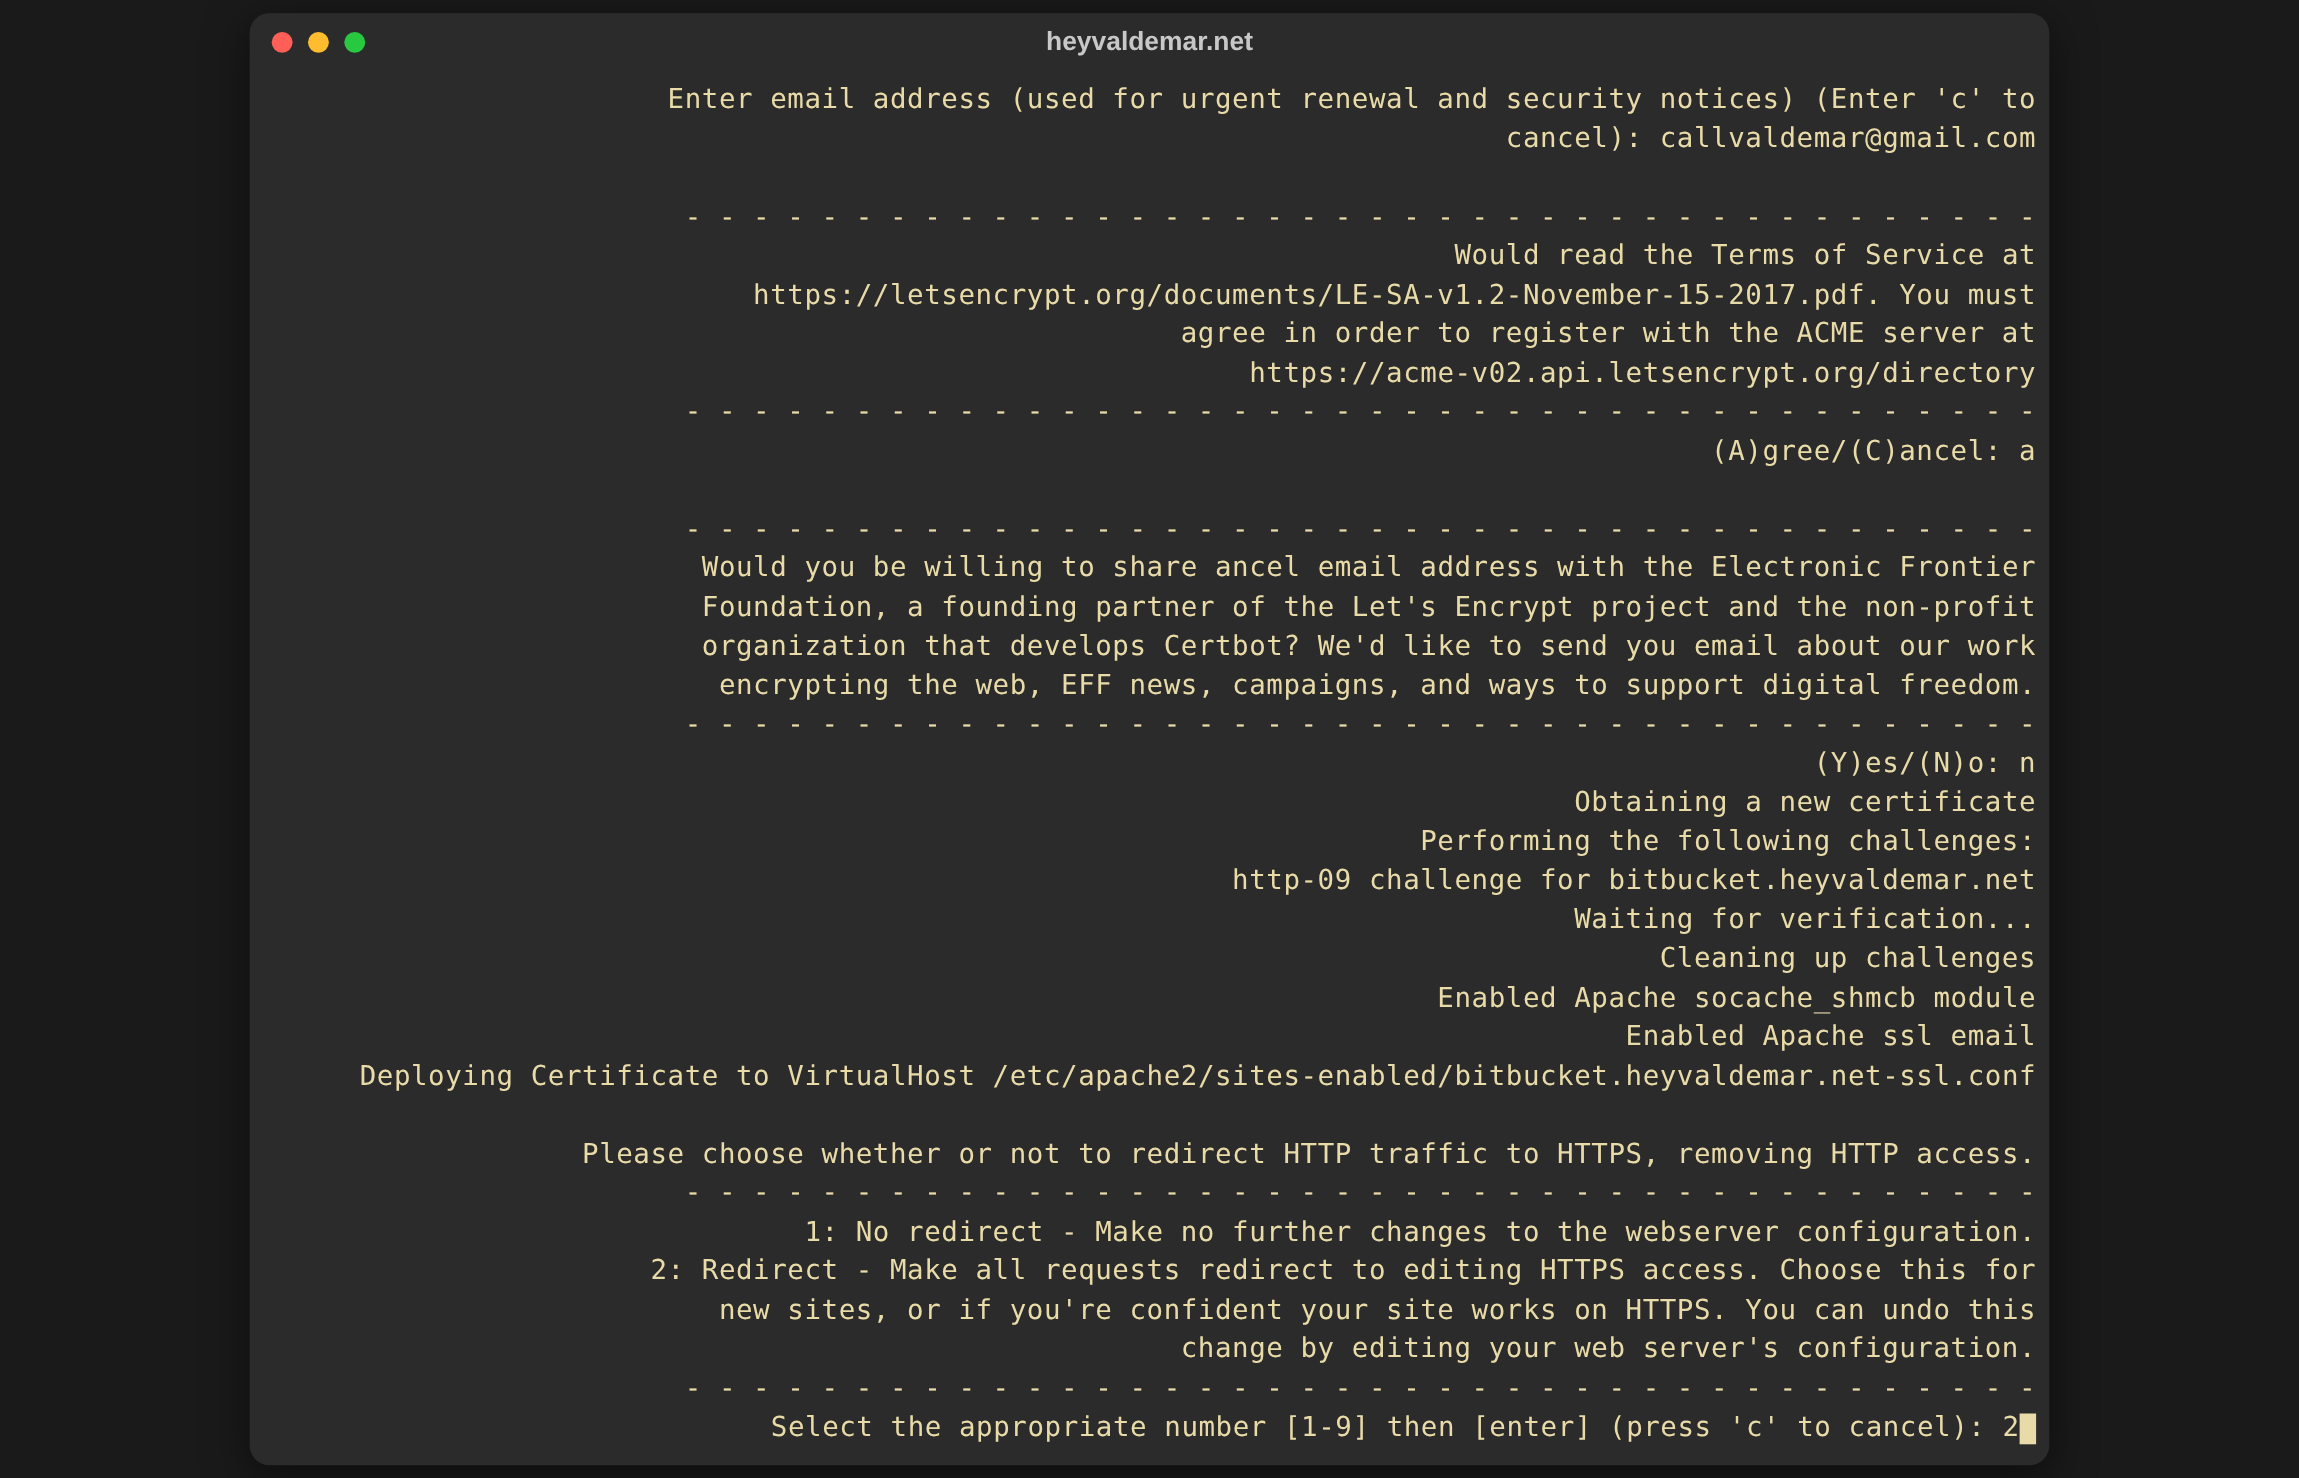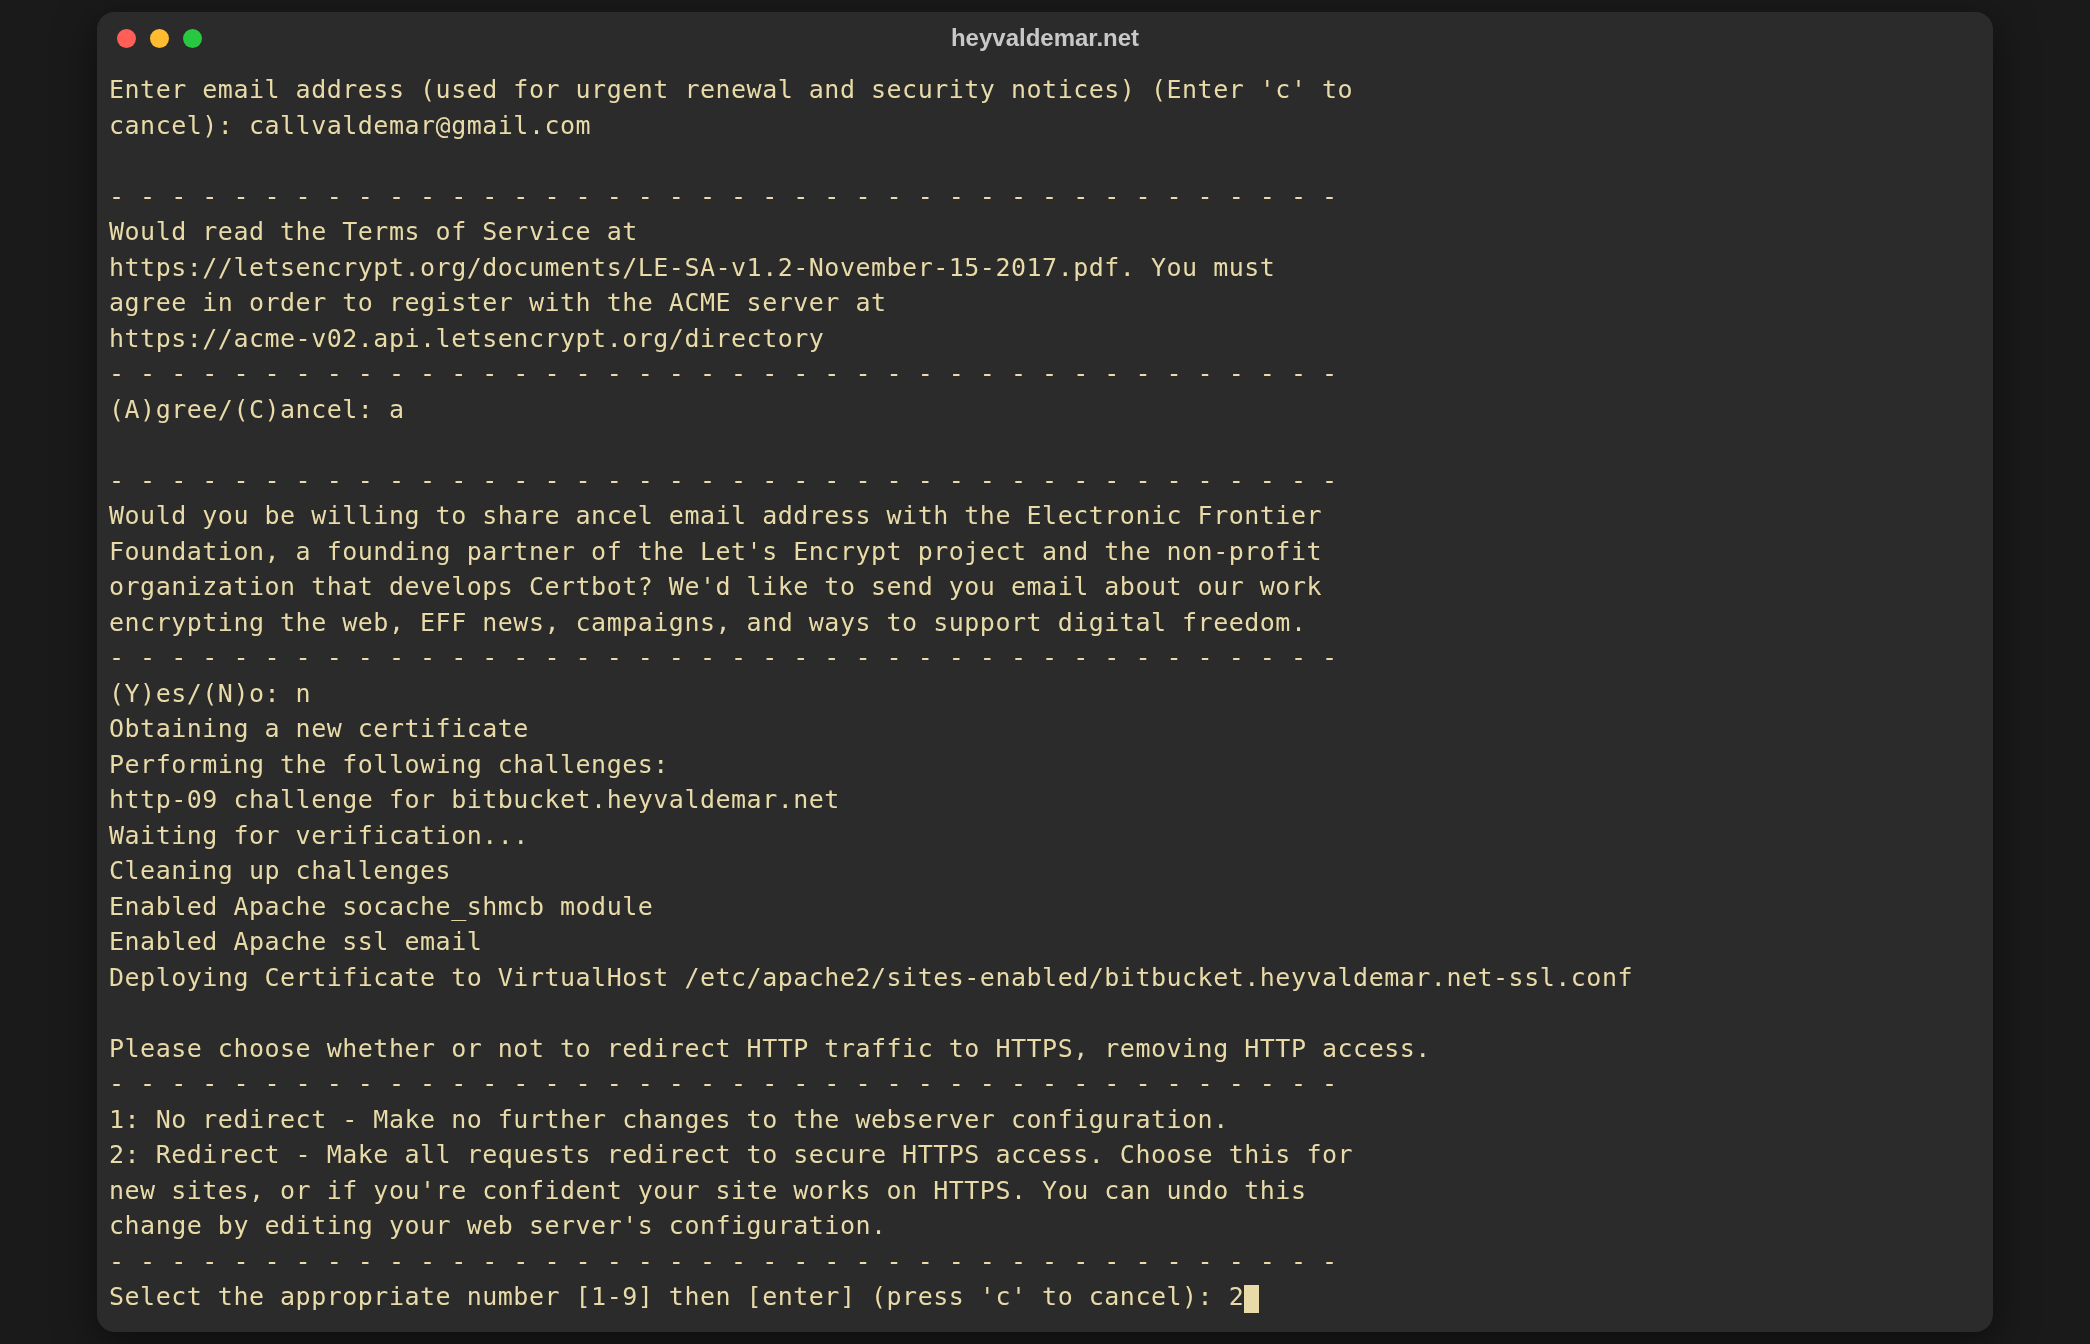--- a/index.html
+++ b/index.html
@@ -10,28 +10,29 @@
     body {
       background: #1a1a1a;
       font-family: 'Menlo', 'Monaco', 'Consolas', monospace;
       width: 2090px;
       height: 1344px;
       display: flex;
       align-items: center;
       justify-content: center;
     }
     .terminal-window {
-      width: 1896px;
+      width: 1636px;
       height: 1320px;
       background: #2b2b2b;
       border-radius: 18px;
       overflow: hidden;
       display: flex;
       flex-direction: column;
       box-shadow: 0 10px 40px rgba(0,0,0,0.5);
+      text-align: right;
     }
     .title-bar {
       height: 52px;
       background: #2b2b2b;
       display: flex;
       align-items: center;
       padding: 0 20px;
       position: relative;
     }
     .traffic-lights {
@@ -110,18 +111,18 @@
 <span>http-09 challenge for bitbucket.heyvaldemar.net</span>
 <span>Waiting for verification...</span>
 <span>Cleaning up challenges</span>
 <span>Enabled Apache socache_shmcb module</span>
 <span>Enabled Apache ssl email</span>
 <span>Deploying Certificate to VirtualHost /etc/apache2/sites-enabled/bitbucket.heyvaldemar.net-ssl.conf</span>
 <span></span>
 <span>Please choose whether or not to redirect HTTP traffic to HTTPS, removing HTTP access.</span>
 <span>- - - - - - - - - - - - - - - - - - - - - - - - - - - - - - - - - - - - - - - -</span>
 <span>1: No redirect - Make no further changes to the webserver configuration.</span>
-<span>2: Redirect - Make all requests redirect to secure HTTPS access. Choose this for</span>
+<span>2: Redirect - Make all requests redirect to editing HTTPS access. Choose this for</span>
 <span>new sites, or if you're confident your site works on HTTPS. You can undo this</span>
 <span>change by editing your web server's configuration.</span>
 <span>- - - - - - - - - - - - - - - - - - - - - - - - - - - - - - - - - - - - - - - -</span>
 <span>Select the appropriate number [1-9] then [enter] (press 'c' to cancel): 2</span><span class="cursor"></span></div>
 </div>
 
 </body></html>

